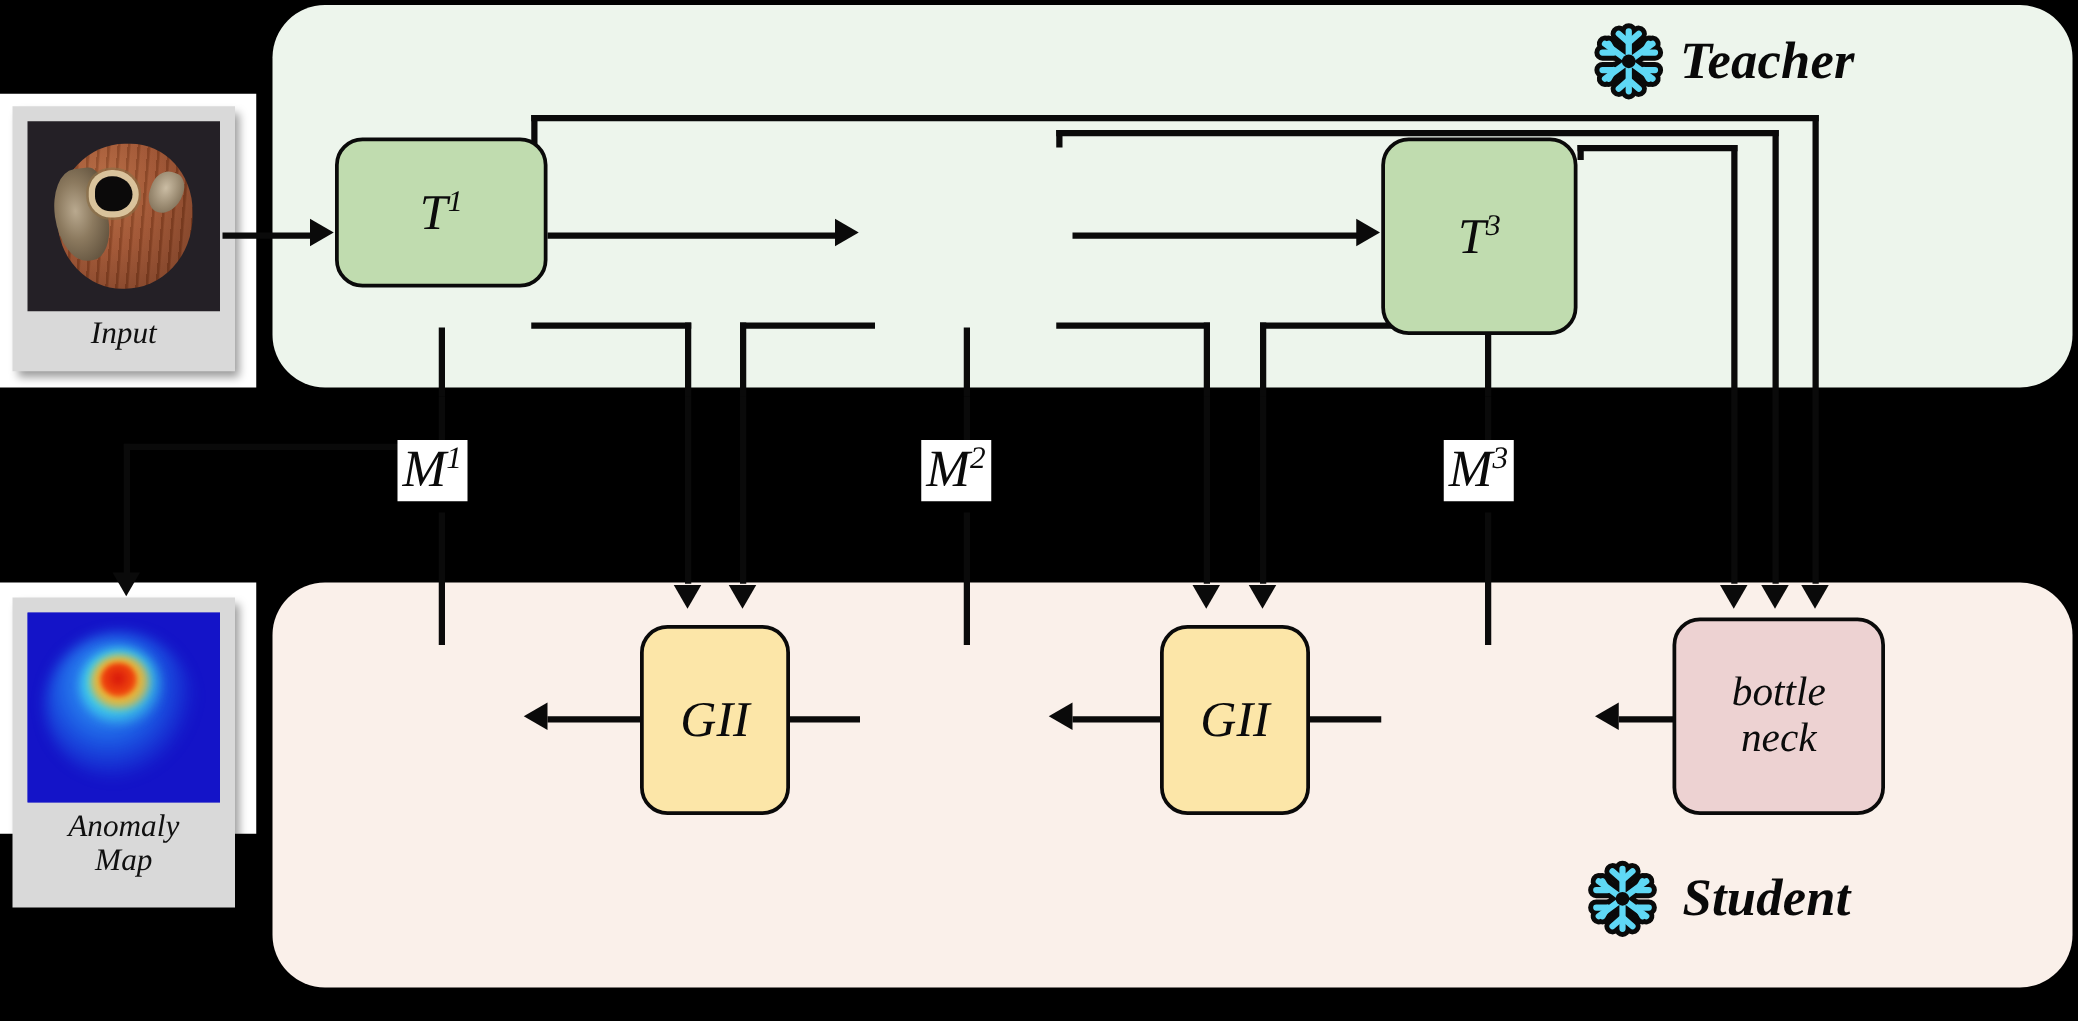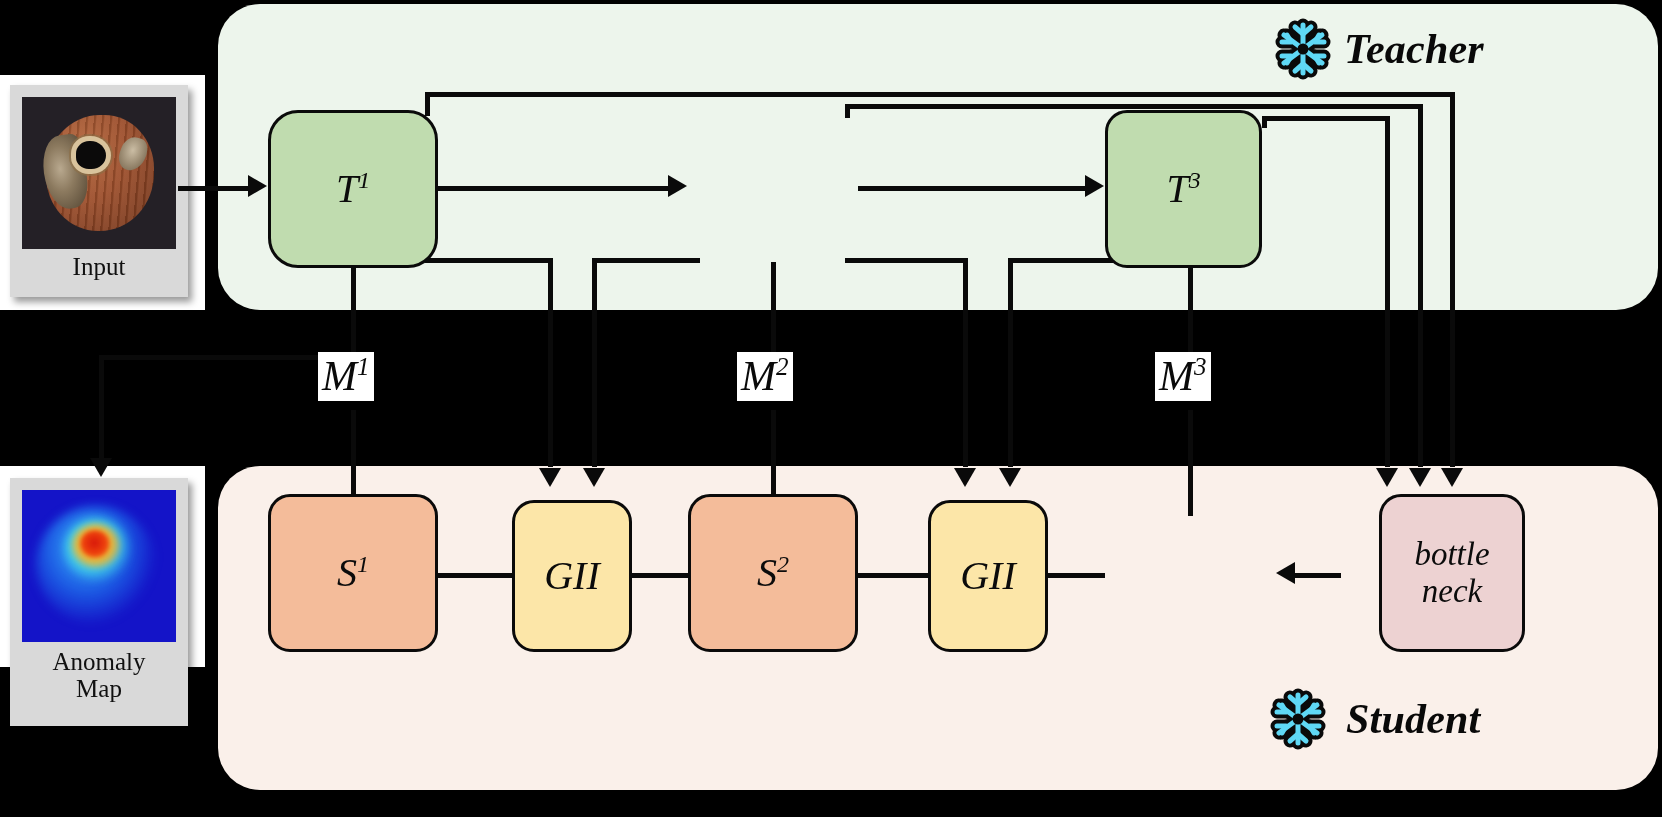--- a/index.html
+++ b/index.html
@@ -49,20 +49,21 @@
   .thumb-img {
     position: absolute;
     left: 12px;
     top: 12px;
   }
   .thumb-label {
     position: absolute;
     left: 0;
     right: 0;
     text-align: center;
+    font-style: italic;
     font-size: 25px;
     color: #101010;
     line-height: 1.08;
   }
 
   #input-wrap  { left: 0px; top: 75px; width: 205px; height: 235px; }
   #input-card  { left: 10px; top: 10px; width: 178px; height: 212px; }
   #input-img   { width: 154px; height: 152px;
                  background: #242026;
                  overflow: hidden; }
@@ -359,21 +360,21 @@
   <div class="seg v" style="left:771px; top:262px; height:55px;"></div>
 
   <div class="seg h" style="left:845px; top:258px; width:123px;"></div>
   <div class="seg v" style="left:963px; top:258px; height:60px;"></div>
 
   <div class="seg h" style="left:1008px; top:258px; width:110px;"></div>
   <div class="seg v" style="left:1008px; top:258px; height:60px;"></div>
 
   <div class="seg v" style="left:1188px; top:262px; height:55px;"></div>
 
-  <div class="node teacher-node" style="left:268px; top:110px; width:170px; height:158px;border-radius:30px;">
+  <div class="node teacher-node" style="left:268px; top:110px; width:170px; height:120px;">
     <span class="lbl">
       <span>T</span><sup>1</sup>
     </span>
   </div>
   <div class="node teacher-node" style="left:1105px; top:110px; width:157px; height:158px;">
     <span class="lbl">
       <span>T</span><sup>3</sup>
     </span>
   </div>
 
@@ -426,39 +427,29 @@
   <div class="seg h" style="left:632px; top:573px; width:56px;"></div>
   <div class="arrow-l" style="left:613px; top:562px;"></div>
 
   <div class="seg h" style="left:438px; top:573px; width:74px;"></div>
   <div class="arrow-l" style="left:419px; top:562px;"></div>
 
   <div class="seg h" style="left:99px; top:355px; width:255px;"></div>
   <div class="seg v" style="left:99px; top:355px; height:110px;"></div>
   <div class="arrow-d" style="left:90px; top:458px;"></div>
 
-  <div class="node student-node" style="left:268px; top:494px; width:170px; height:158px;">
-    <span class="lbl">
-      <span>S</span><sup>1</sup>
-    </span>
-  </div>
 
   <div class="node gii-node" style="left:512px; top:500px; width:120px; height:152px;">
     <span class="lbl">GII</span>
   </div>
 
-  <div class="node student-node" style="left:688px; top:494px; width:170px; height:158px;">
-    <span class="lbl">
-      <span>S</span><sup>2</sup>
-    </span>
-  </div>
 
   <div class="node gii-node" style="left:928px; top:500px; width:120px; height:152px;">
     <span class="lbl">GII</span>
   </div>
 
 
-  <div class="node bottleneck-node" style="left:1379px; top:494px; width:146px; height:158px;">
+  <div class="node bottleneck-node" style="left:1338px; top:494px; width:170px; height:158px;">
     <span>bottle</span>
     <span>neck</span>
   </div>
 
 </div>
 
 </body></html>

